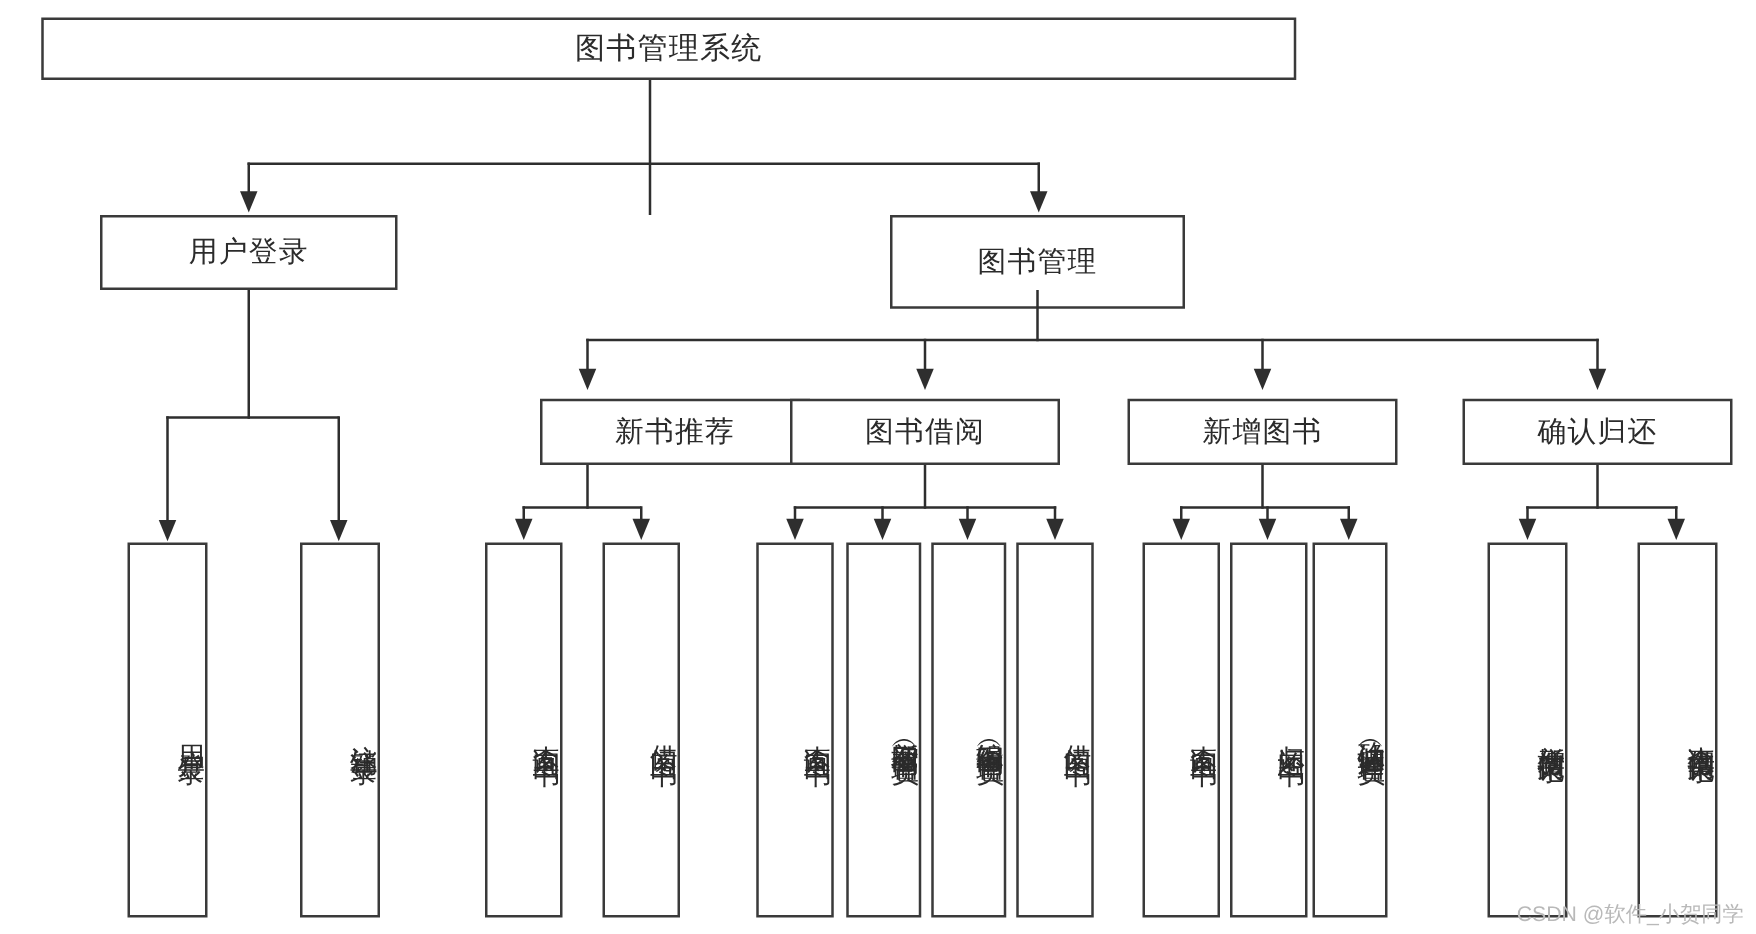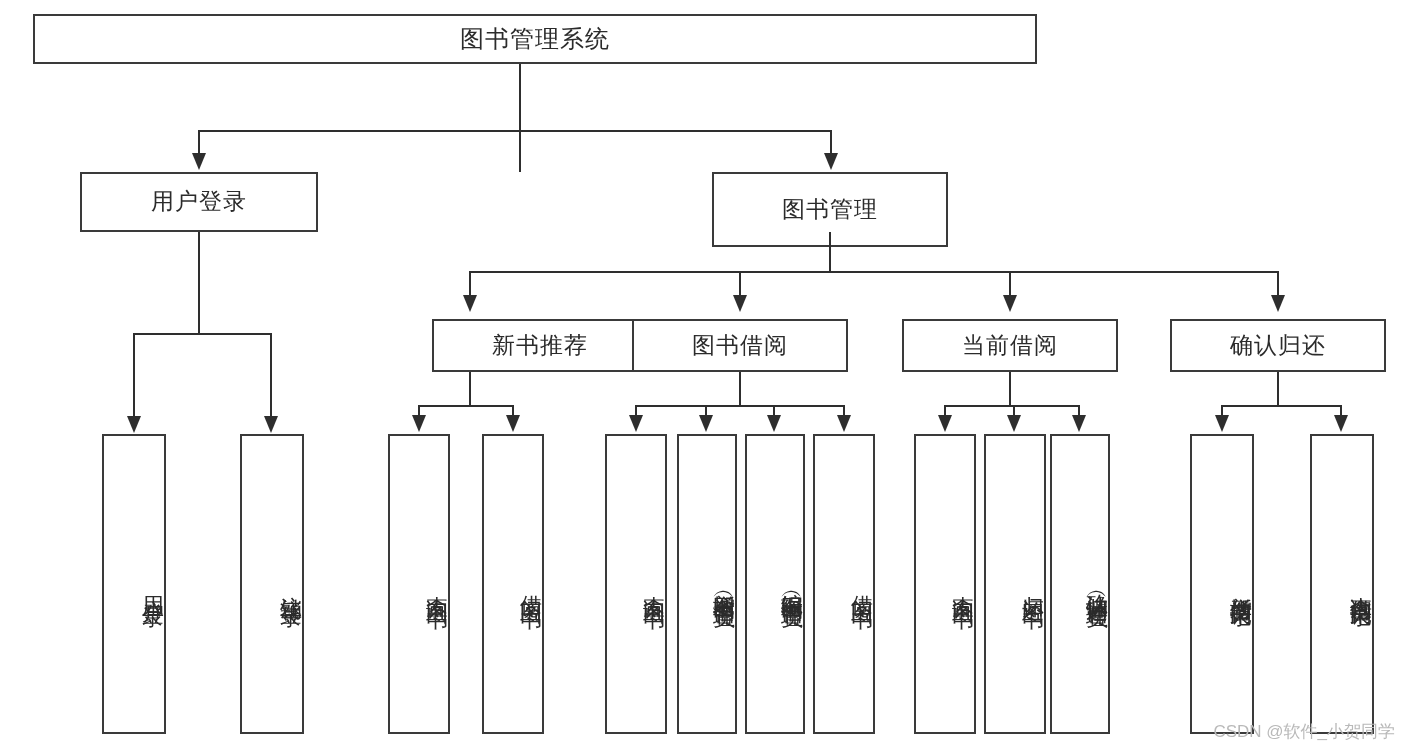--- a/index.html
+++ b/index.html
@@ -124,21 +124,21 @@
   <div class="conn vline" style="left:1277px; top:271px; width:2px; height:26px;"></div>
   <div class="arrow" style="left:1271px; top:295px;"></div>
 
   <div class="node horiz" style="left:384px; top:319px; width:216px; height:53px;margin-left:48px;">
     <span>新书推荐</span>
   </div>
   <div class="node horiz" style="left:632px; top:319px; width:216px; height:53px;">
     <span>图书借阅</span>
   </div>
   <div class="node horiz" style="left:902px; top:319px; width:216px; height:53px;">
-    <span>当前借阅</span>
+    <span>新增图书</span>
   </div>
   <div class="node horiz" style="left:1170px; top:319px; width:216px; height:53px;">
     <span>确认归还</span>
   </div>
 
   <div class="conn vline" style="left:469px; top:372px; width:2px; height:35px;"></div>
   <div class="conn hline" style="left:418px; top:405px; width:95px; height:2px;"></div>
   <div class="conn vline" style="left:418px; top:405px; width:2px; height:12px;"></div>
   <div class="arrow" style="left:412px; top:415px;"></div>
   <div class="conn vline" style="left:512px; top:405px; width:2px; height:12px;"></div>

